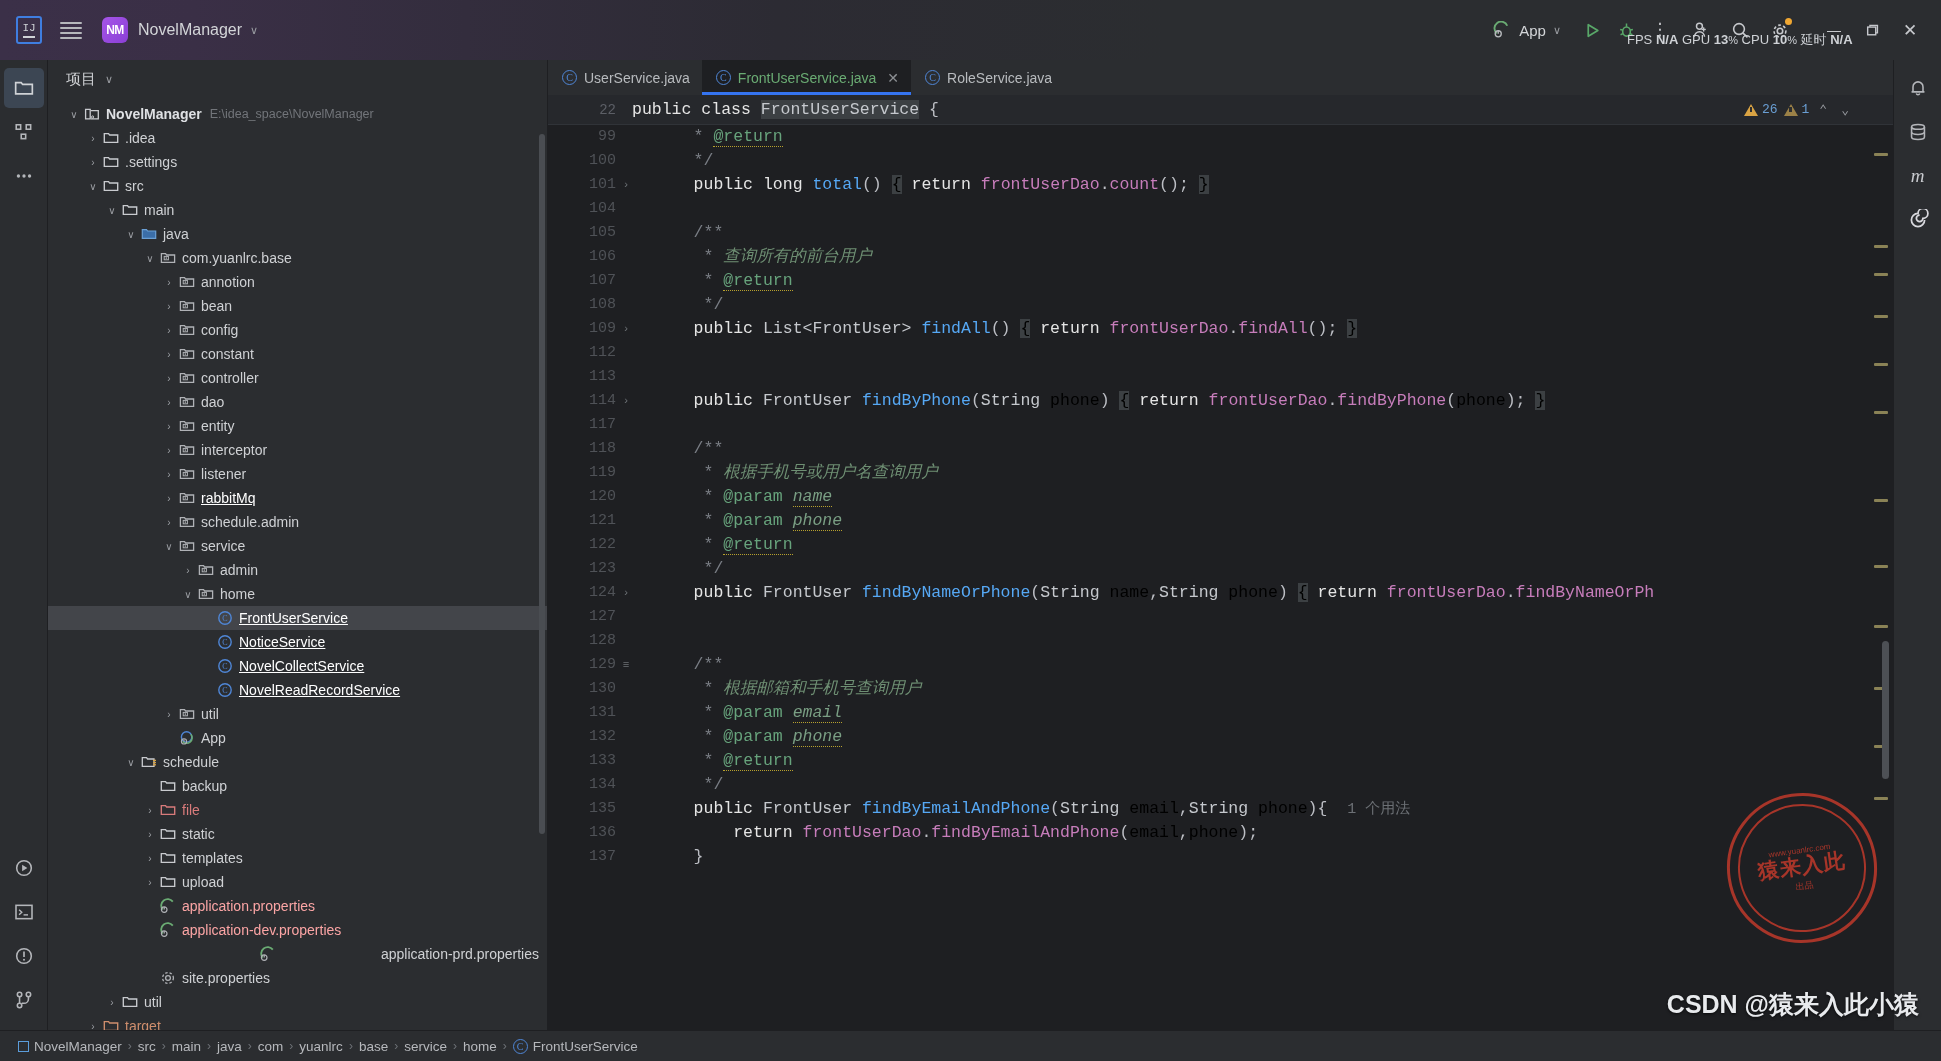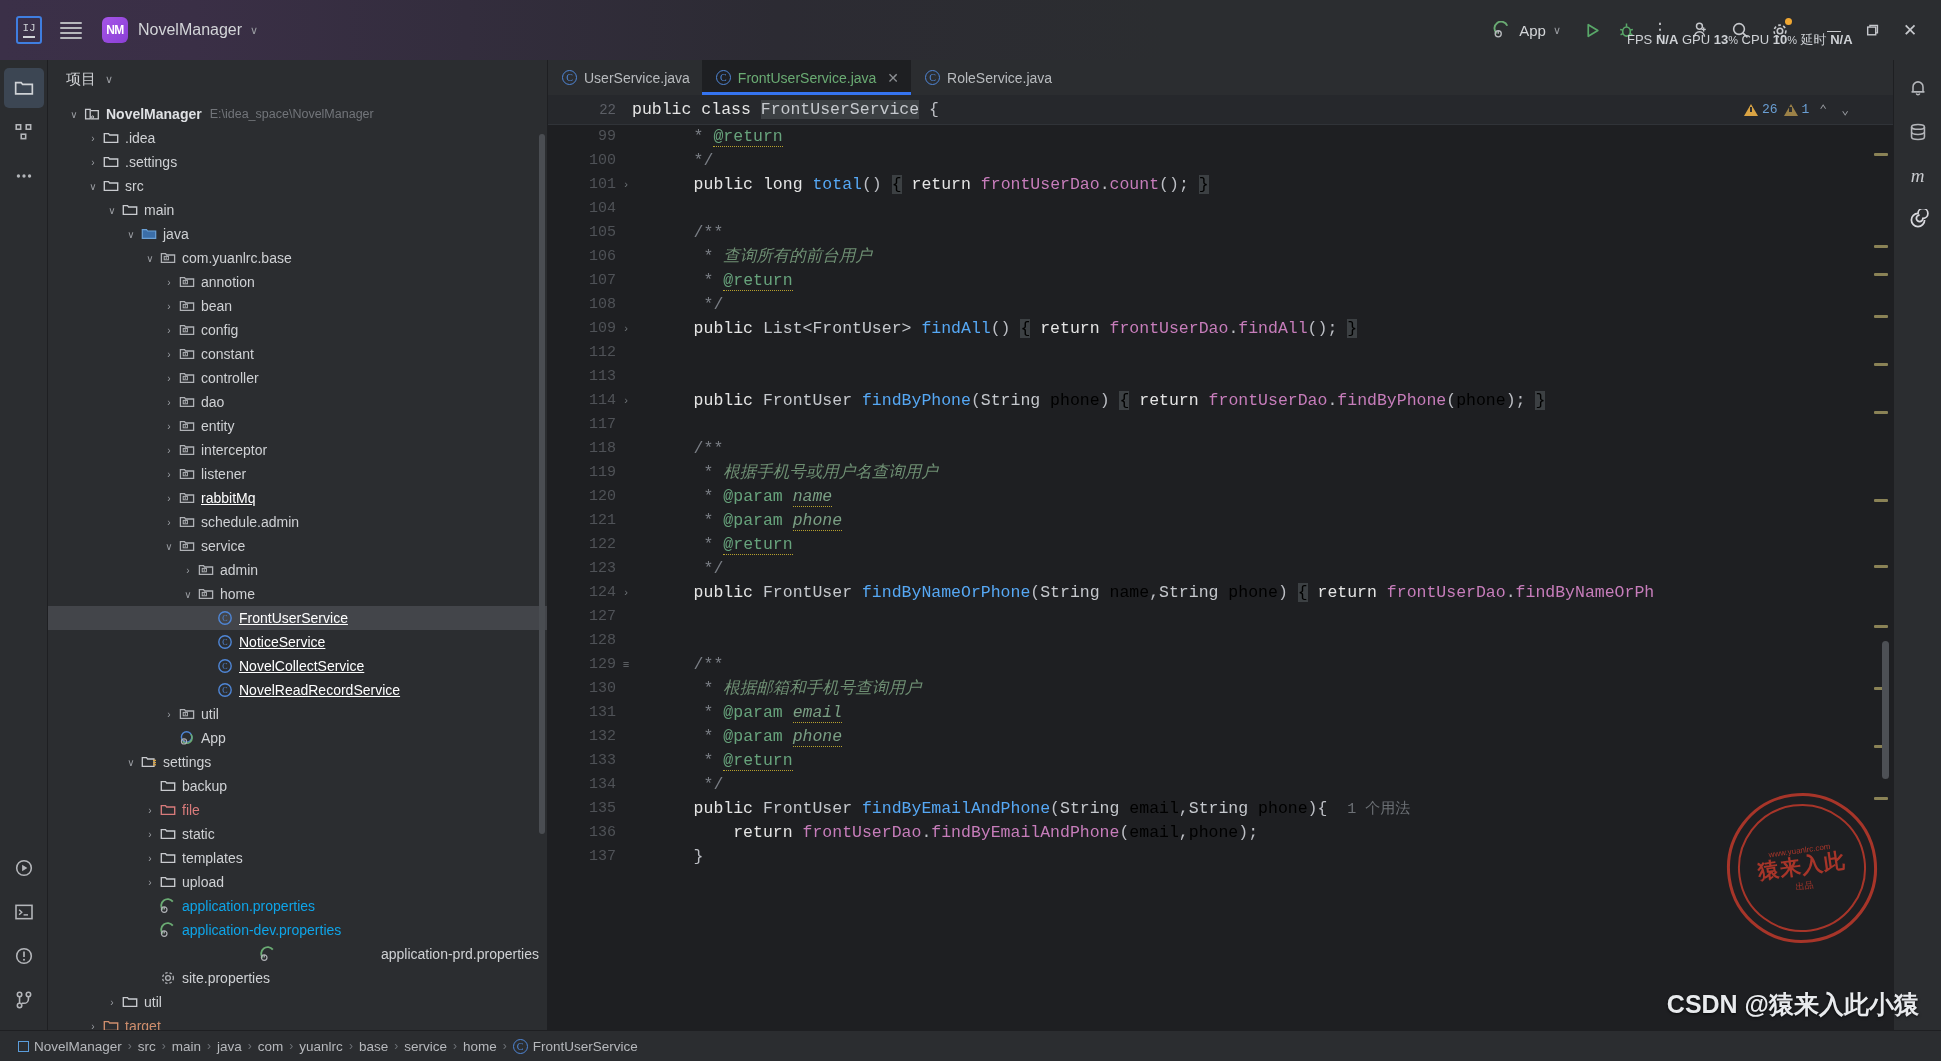--- a/index.html
+++ b/index.html
@@ -80,21 +80,21 @@
   .proj-head .c { color:#9a9da2; font-size:11px; margin-left:9px;}
   .tree { flex:1; overflow: hidden; padding-top: 4px; position: relative; }
   .row { height: 24px; display:flex; align-items:center; white-space:nowrap; font-size:14px; color:#cfd1d4; cursor:pointer; padding-right:8px;}
   .row.selected { background: #43454a; }
   .row .arrow { width: 16px; flex:0 0 16px; display:flex;align-items:center;justify-content:center; color:#9a9da2; font-size:10px;}
   .row .ficon { width: 20px; flex:0 0 20px; display:flex;align-items:center;justify-content:center; margin-right:4px;}
   .row .lbl { }
   .row .sub { color:#72757a; font-size:12.5px; margin-left:8px; }
   .row .lbl.b { font-weight: bold; color:#dfe1e4; }
   .green { color:#ffffff;text-decoration:underline; }
-  .blue  { color:#0ea5e9; }
+  .blue  { color:#fca5a5; }
   .orange{ color:#cf8e6d; }
   .red   { color:#d97b7b; }
 
   .proj-scrollbar { position:absolute; right:2px; top:0; width:6px; height:100%; }
   .proj-scrollbar .thumb { position:absolute; top:36px; width:6px; height:700px; background:#4a4d52; border-radius:3px;}
 
   
   .editor { flex:1; display:flex; flex-direction:column; min-width:0; background:#1e1f22; }
   .tabbar { height: 35px; flex:0 0 35px; background:#2b2d30; display:flex; align-items:stretch; position:relative;}
   .tab { display:flex; align-items:center; gap:7px; padding: 0 12px 0 14px; font-size:14px;
@@ -632,21 +632,21 @@
           <div class="row" style="padding-left: 75px;">
             <span class="arrow">∨</span>
             <span class="ficon">
               <svg width="16" height="16" viewBox="0 0 16 16">
                 <path d="M1.3 3.6 h4.2 l1.1 1.4 h6.4 v7.4 h-11.7 z" fill="none" stroke="#c9cbcf" stroke-width="1.3"></path>
                 <line x1="12" y1="6.4" x2="15" y2="6.4" stroke="#d9a343" stroke-width="1.3"></line>
                 <line x1="12" y1="8.6" x2="15" y2="8.6" stroke="#d9a343" stroke-width="1.3"></line>
                 <line x1="12" y1="10.8" x2="15" y2="10.8" stroke="#d9a343" stroke-width="1.3"></line>
               </svg>
             </span>
-            <span class="lbl ">settings</span>
+            <span class="lbl ">schedule</span>
           </div>
           <div class="row" style="padding-left: 94px;">
             <span class="arrow"></span>
             <span class="ficon">
               <svg width="16" height="16" viewBox="0 0 16 16">
                 <path d="M1.3 3.6 h4.2 l1.1 1.4 h8.1 v7.4 h-13.4 z" fill="none" stroke="#c9cbcf" stroke-width="1.35"></path>
               </svg>
             </span>
             <span class="lbl ">backup</span>
           </div>

